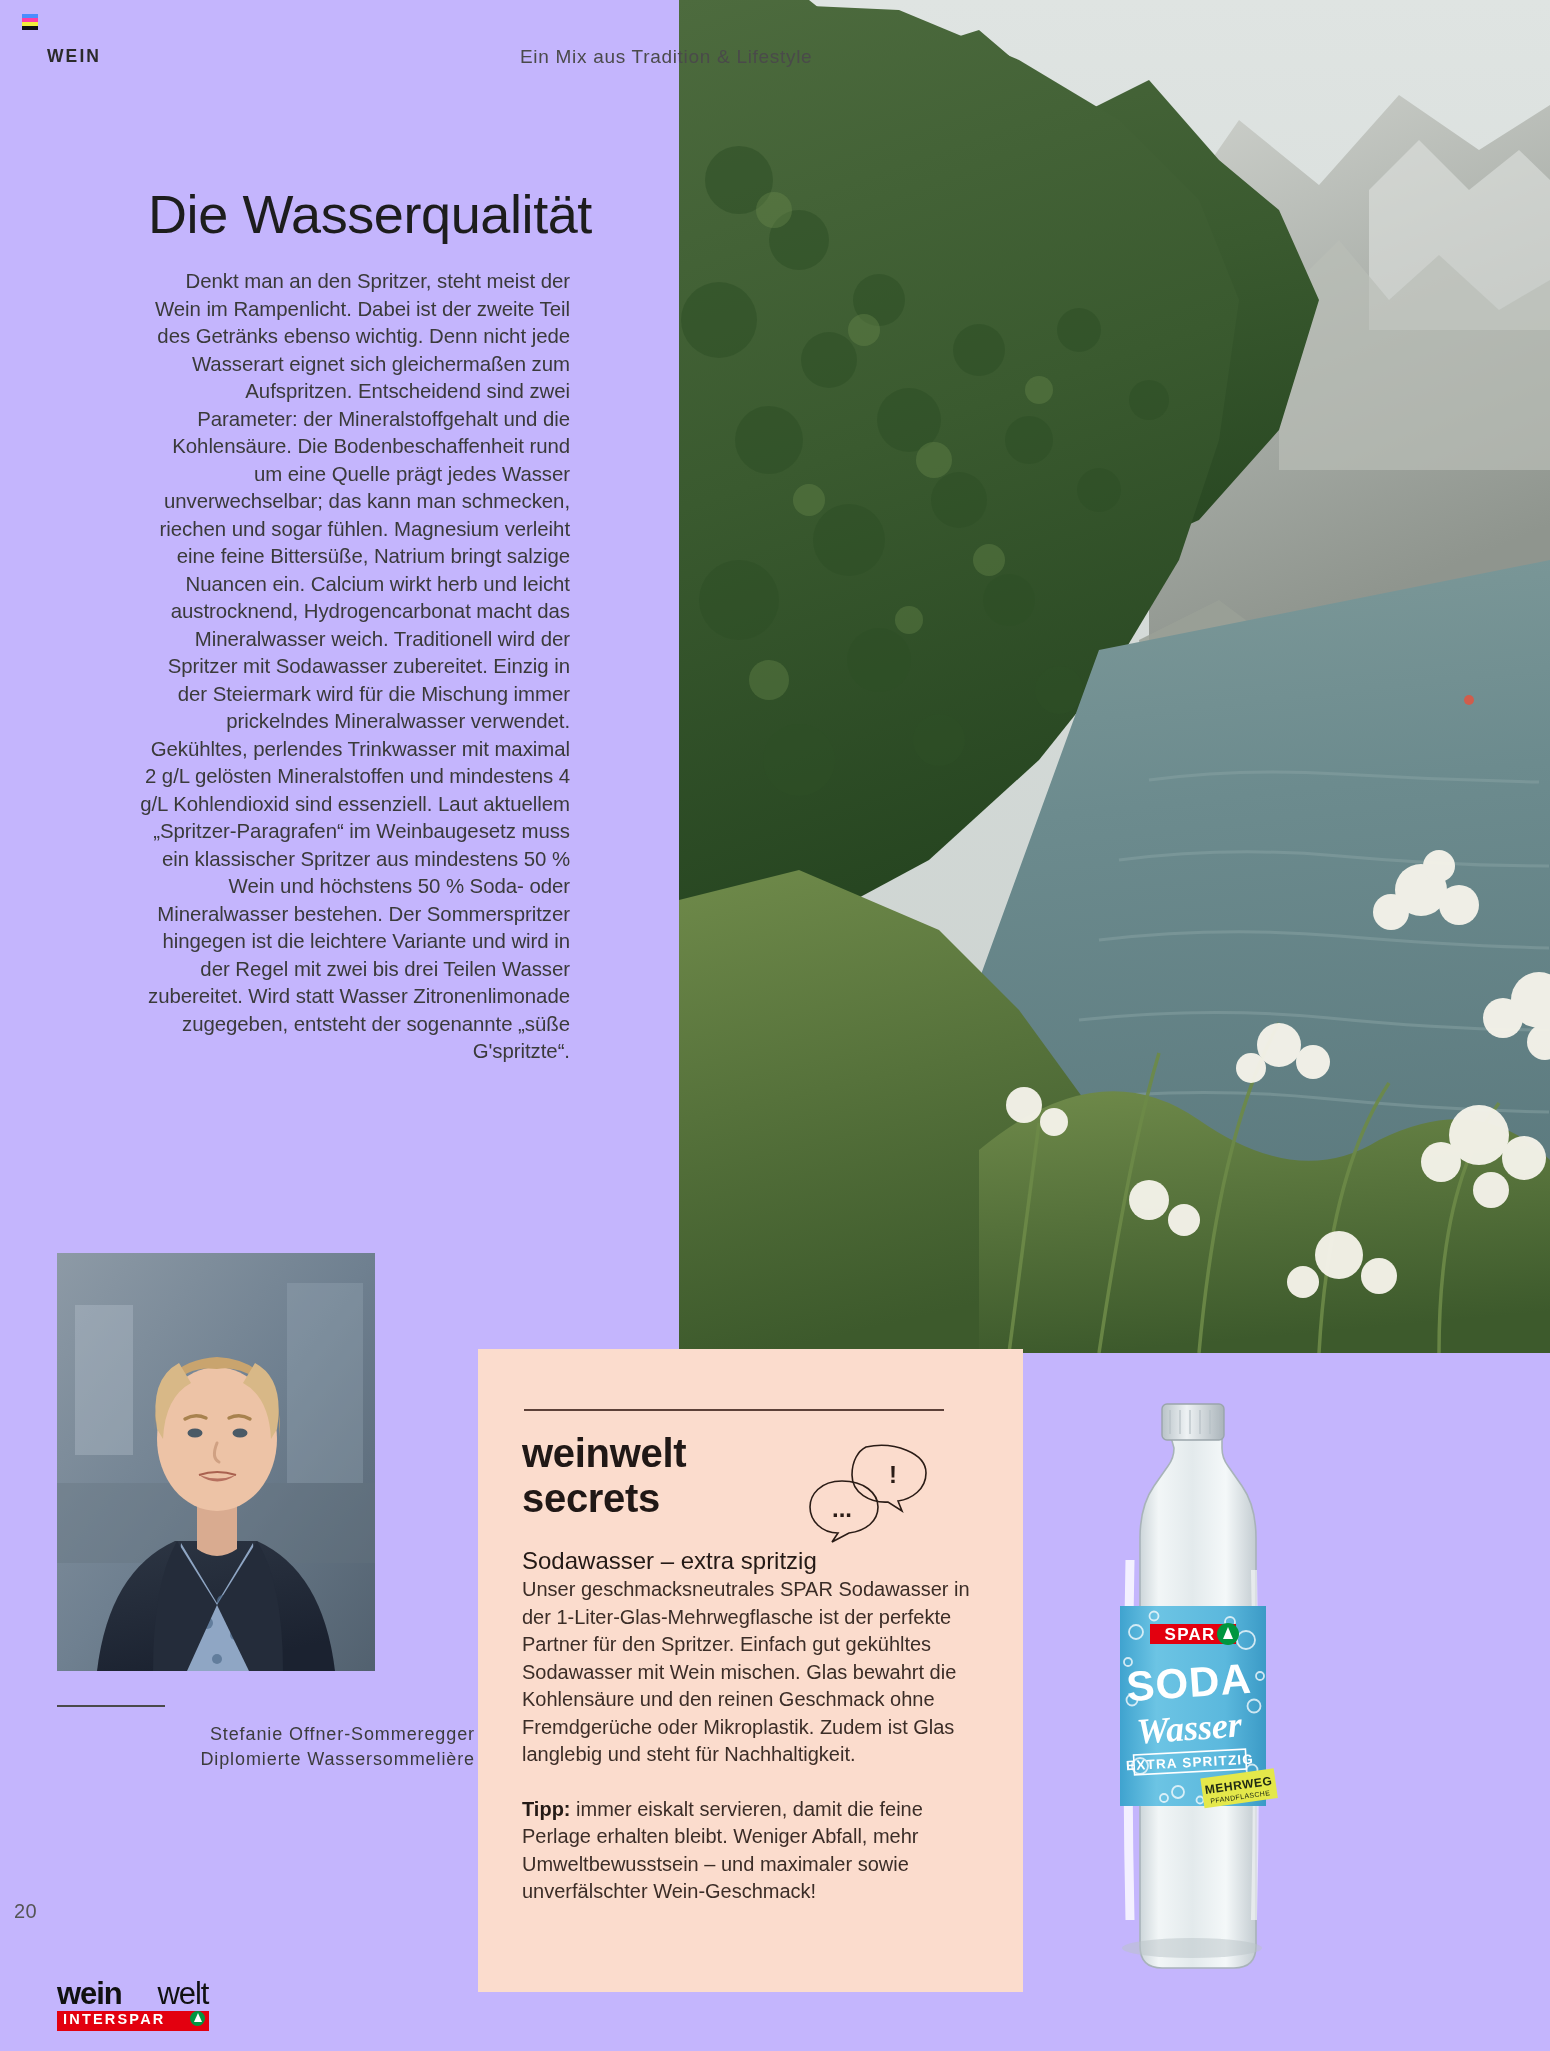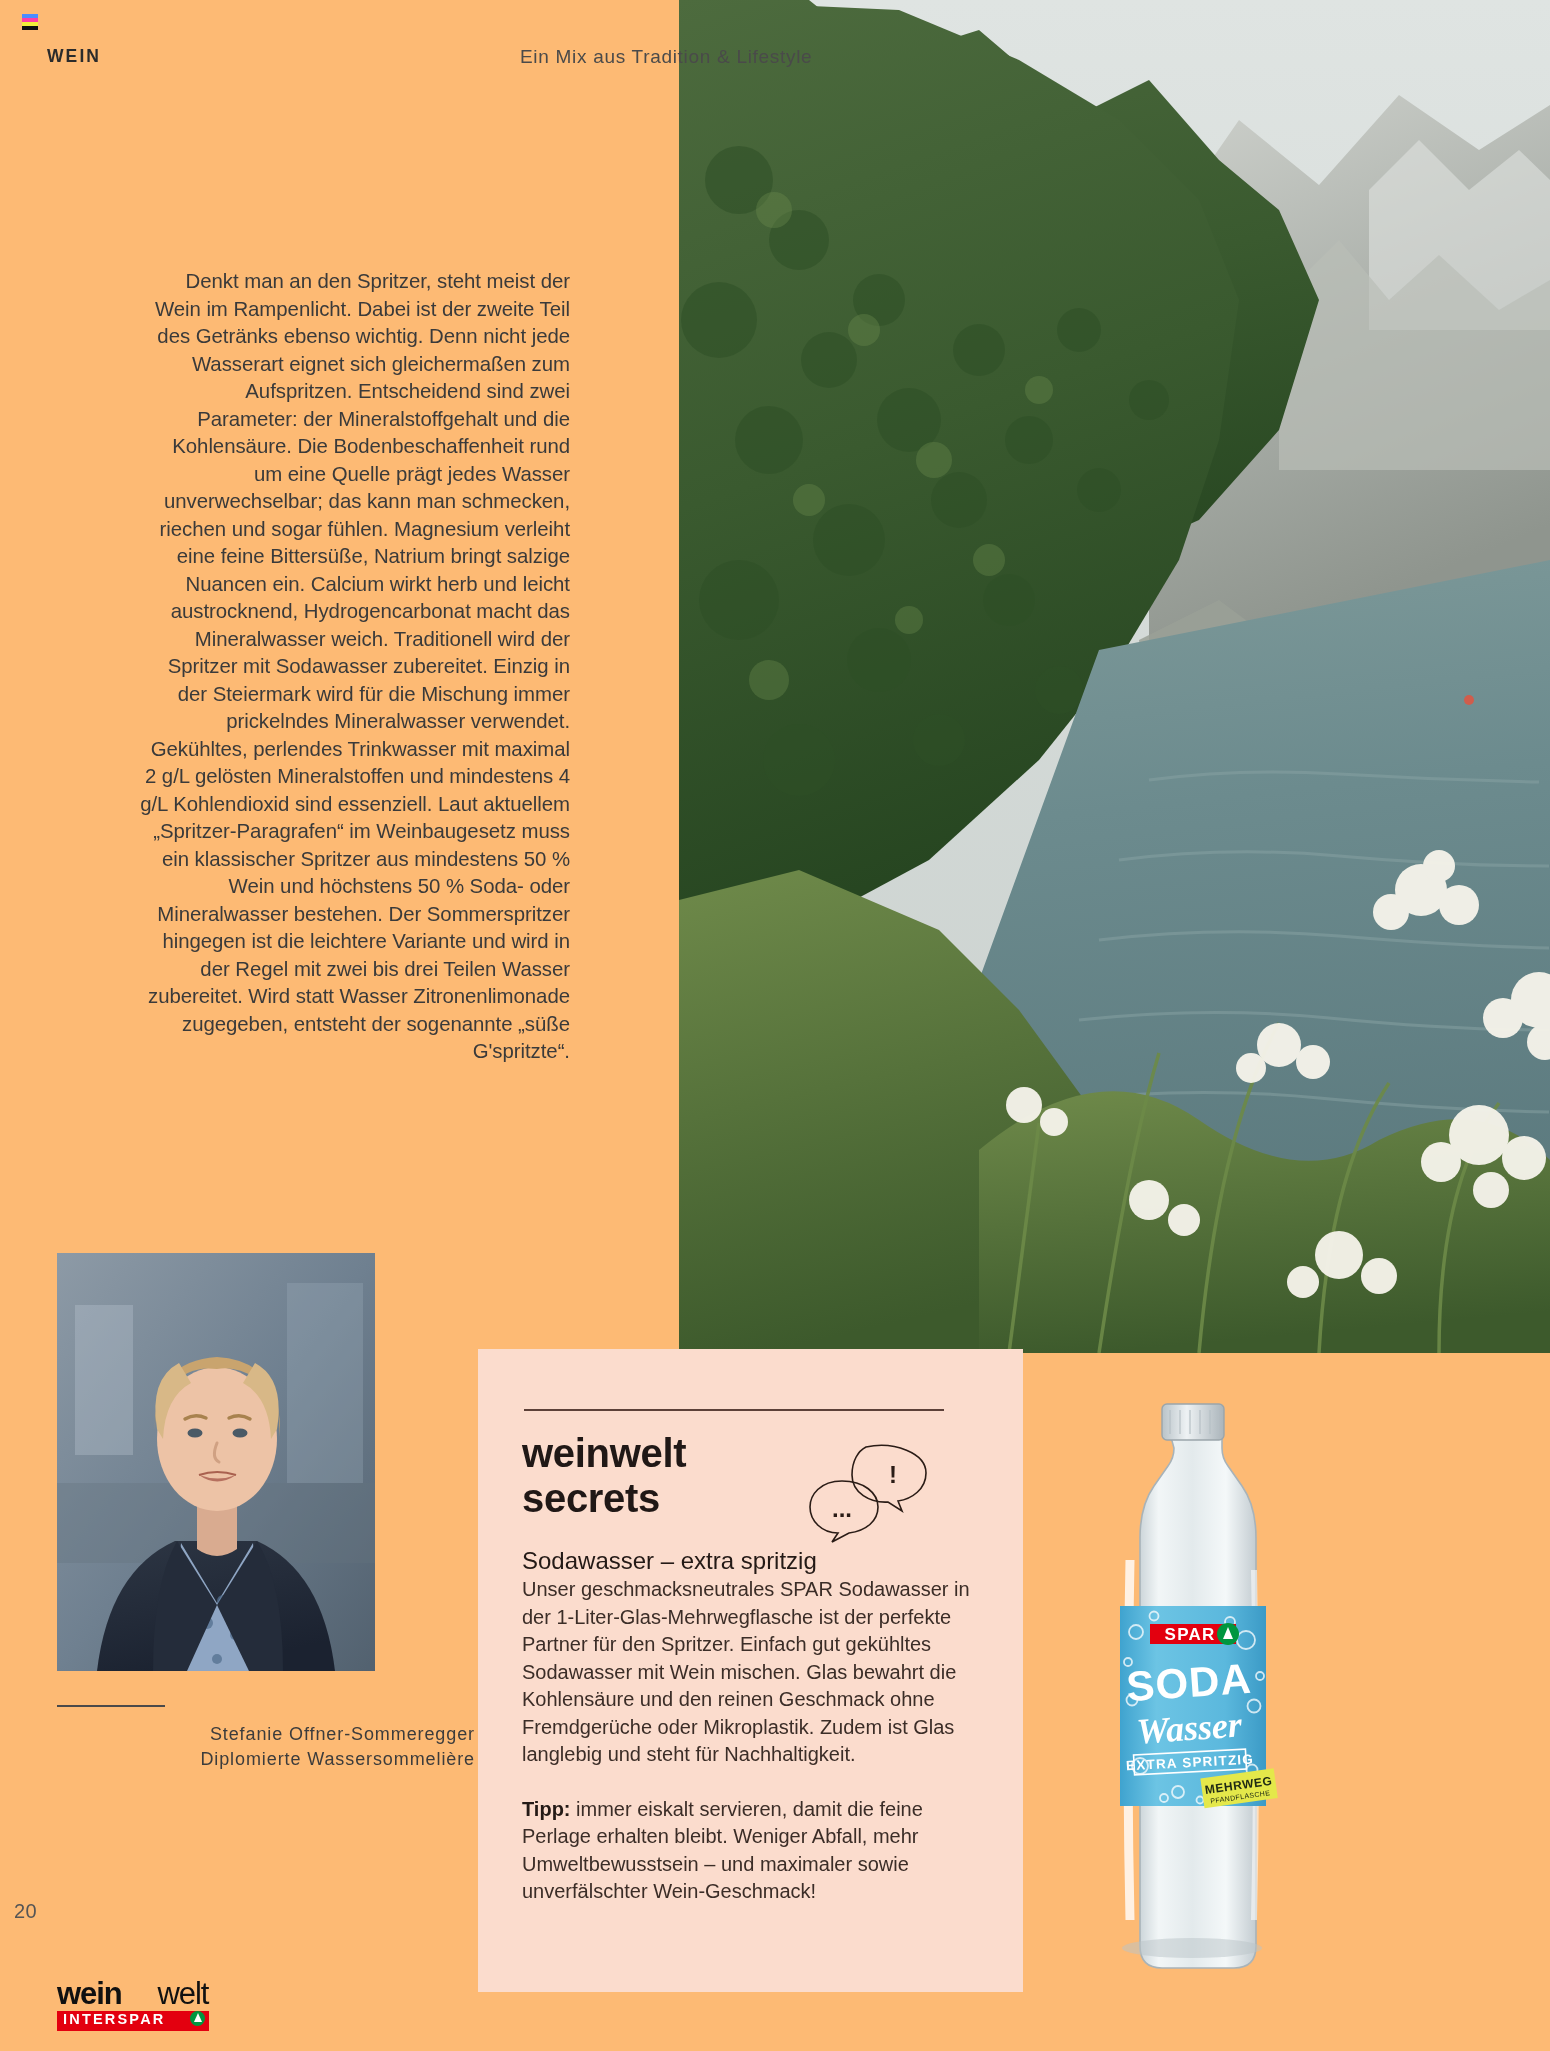--- a/index.html
+++ b/index.html
@@ -14,21 +14,21 @@
     width: 1550px;
     height: 2051px;
     position: relative;
     overflow: hidden;
     color: #222222;
   }
 
   .page {
     position: absolute;
     inset: 0;
-    background: #fdba74;
+    background: #c4b5fd;
   }
 
   
   .reg-mark {
     position: absolute;
     left: 22px;
     top: 14px;
     width: 16px;
     height: 16px;
     display: flex;
@@ -413,20 +413,21 @@
       <i></i>
       <i></i>
       <i></i>
   </div>
 
   <div class="page-header">
     <div class="kicker">WEIN</div>
     <div class="header-tagline">Ein Mix aus Tradition &amp; Lifestyle</div>
   </div>
 
+  <h1 class="headline">Die Wasserqualität</h1>
 
   <div class="body-column">
     <p>Denkt man an den Spritzer, steht meist der Wein im Rampenlicht. Dabei ist der zweite Teil des Getränks ebenso wichtig. Denn nicht jede Wasserart eignet sich gleichermaßen zum Aufspritzen. Entscheidend sind zwei Parameter: der Mineralstoffgehalt und die Kohlensäure. Die Bodenbeschaffenheit rund um eine Quelle prägt jedes Wasser unverwechselbar; das kann man schmecken, riechen und sogar fühlen. Magnesium verleiht eine feine Bittersüße, Natrium bringt salzige Nuancen ein. Calcium wirkt herb und leicht austrocknend, Hydrogencarbonat macht das Mineralwasser weich. Traditionell wird der Spritzer mit Sodawasser zubereitet. Einzig in der Steiermark wird für die Mischung immer prickelndes Mineralwasser verwendet. Gekühltes, perlendes Trinkwasser mit maximal 2 g/L gelösten Mineralstoffen und mindestens 4 g/L Kohlendioxid sind essenziell. Laut aktuellem „Spritzer-Paragrafen“ im Weinbaugesetz muss ein klassischer Spritzer aus mindestens 50 % Wein und höchstens 50 % Soda- oder Mineralwasser bestehen. Der Sommerspritzer hingegen ist die leichtere Variante und wird in der Regel mit zwei bis drei Teilen Wasser zubereitet. Wird statt Wasser Zitronenlimonade zugegeben, entsteht der sogenannte „süße G'spritzte“.</p>
   </div>
 
   <div class="portrait">
     <svg viewBox="0 0 318 418" preserveAspectRatio="xMidYMid slice" role="img" aria-label="portrait">
       <defs>
         <linearGradient id="bgP" x1="0" y1="0" x2="1" y2="1">
           <stop offset="0" stop-color="#8d9aa6"></stop>

